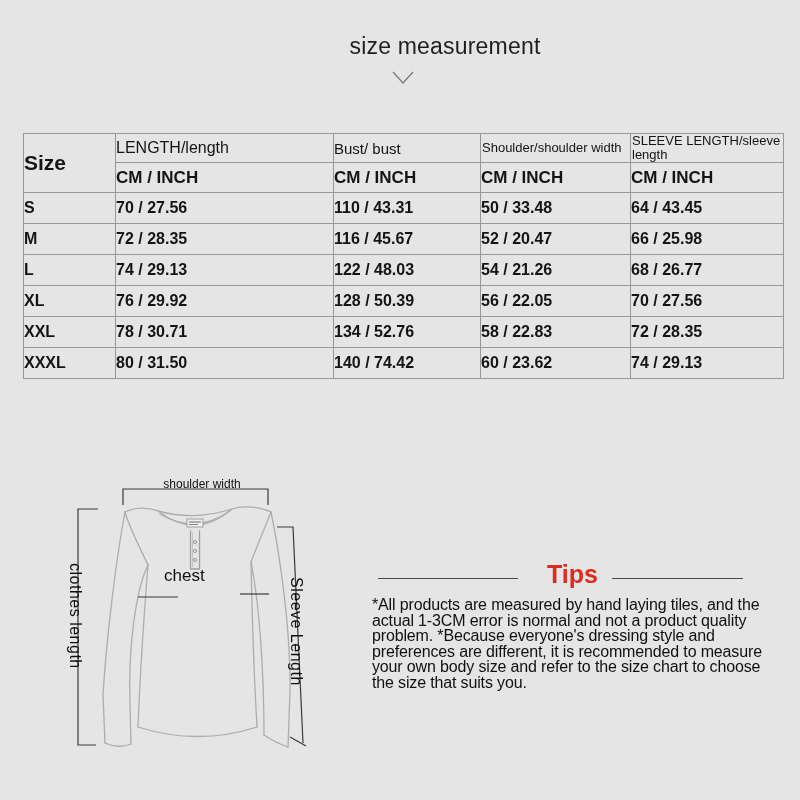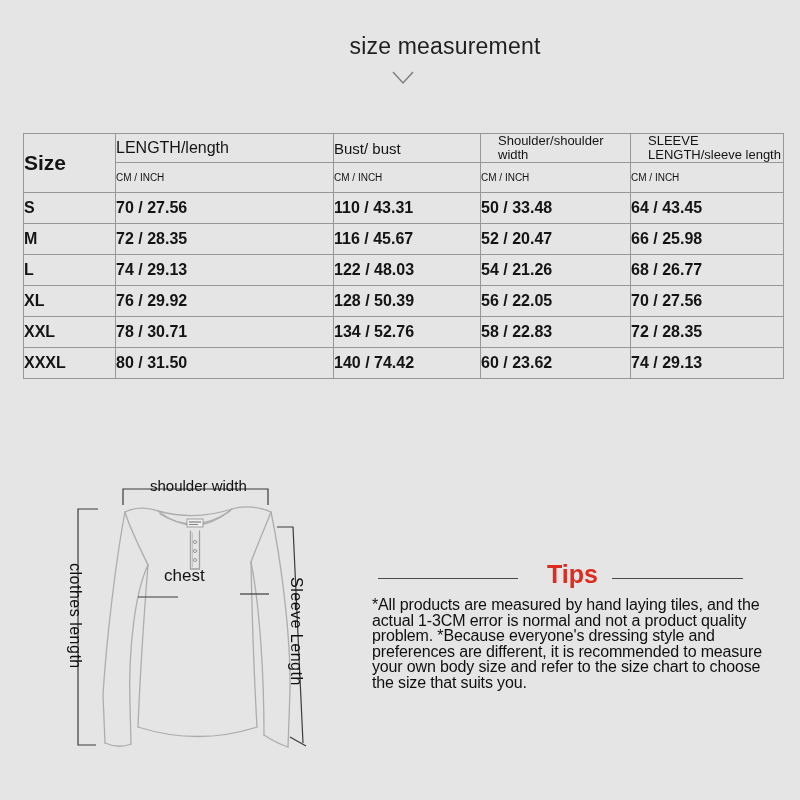--- a/index.html
+++ b/index.html
@@ -18,29 +18,29 @@
         border:1px solid #979797;text-align:left;vertical-align:middle;
         padding:0;color:#141414;overflow:hidden;}
   table.size-table{border:1px solid #6e6e6e;}
   .col-size{width:92px;}
   .col-length{width:218px;}
   .col-bust{width:147px;}
   .col-shoulder{width:150px;}
   .col-sleeve{width:153px;}
   .h-size{font-size:21px;font-weight:bold;height:57px;}
   .h-main{font-size:16px;font-weight:normal;height:28px;}
-  .h-main.small{font-size:13px;text-align:left;padding-left:17px;line-height:14px;}
+  .h-main.small{font-size:13px;text-align:left;padding-left:1px;line-height:14px;}
   .h-bust{font-size:15px;}
-  .h-units{font-size:10px;font-weight:normal;height:29px;}
+  .h-units{font-size:17px;font-weight:bold;height:29px;}
   td.val, td.sz{font-size:16px;font-weight:bold;height:30px;}
 
   
   .diagram-svg{position:absolute;left:40px;top:455px;}
   .lbl{position:absolute;color:#111;}
-  .lbl-shoulder{left:150px;top:477px;width:104px;text-align:left;font-size:15px;}
+  .lbl-shoulder{left:150px;top:477px;width:104px;text-align:center;font-size:12px;}
   .lbl-clothes{left:66px;top:563px;height:140px;font-size:16px;
         writing-mode:vertical-rl;letter-spacing:0.5px;}
   .lbl-sleevelen{left:287px;top:577px;height:130px;font-size:16px;
         writing-mode:vertical-rl;letter-spacing:0.5px;}
   .lbl-chest{left:164px;top:566px;font-size:17px;}
   .lbl-circ{left:180px;top:596px;width:100px;font-size:17px;line-height:19px;
         word-break:break-all;}
 
   
   .tips-line{position:absolute;height:1px;background:#4a4a4a;}

